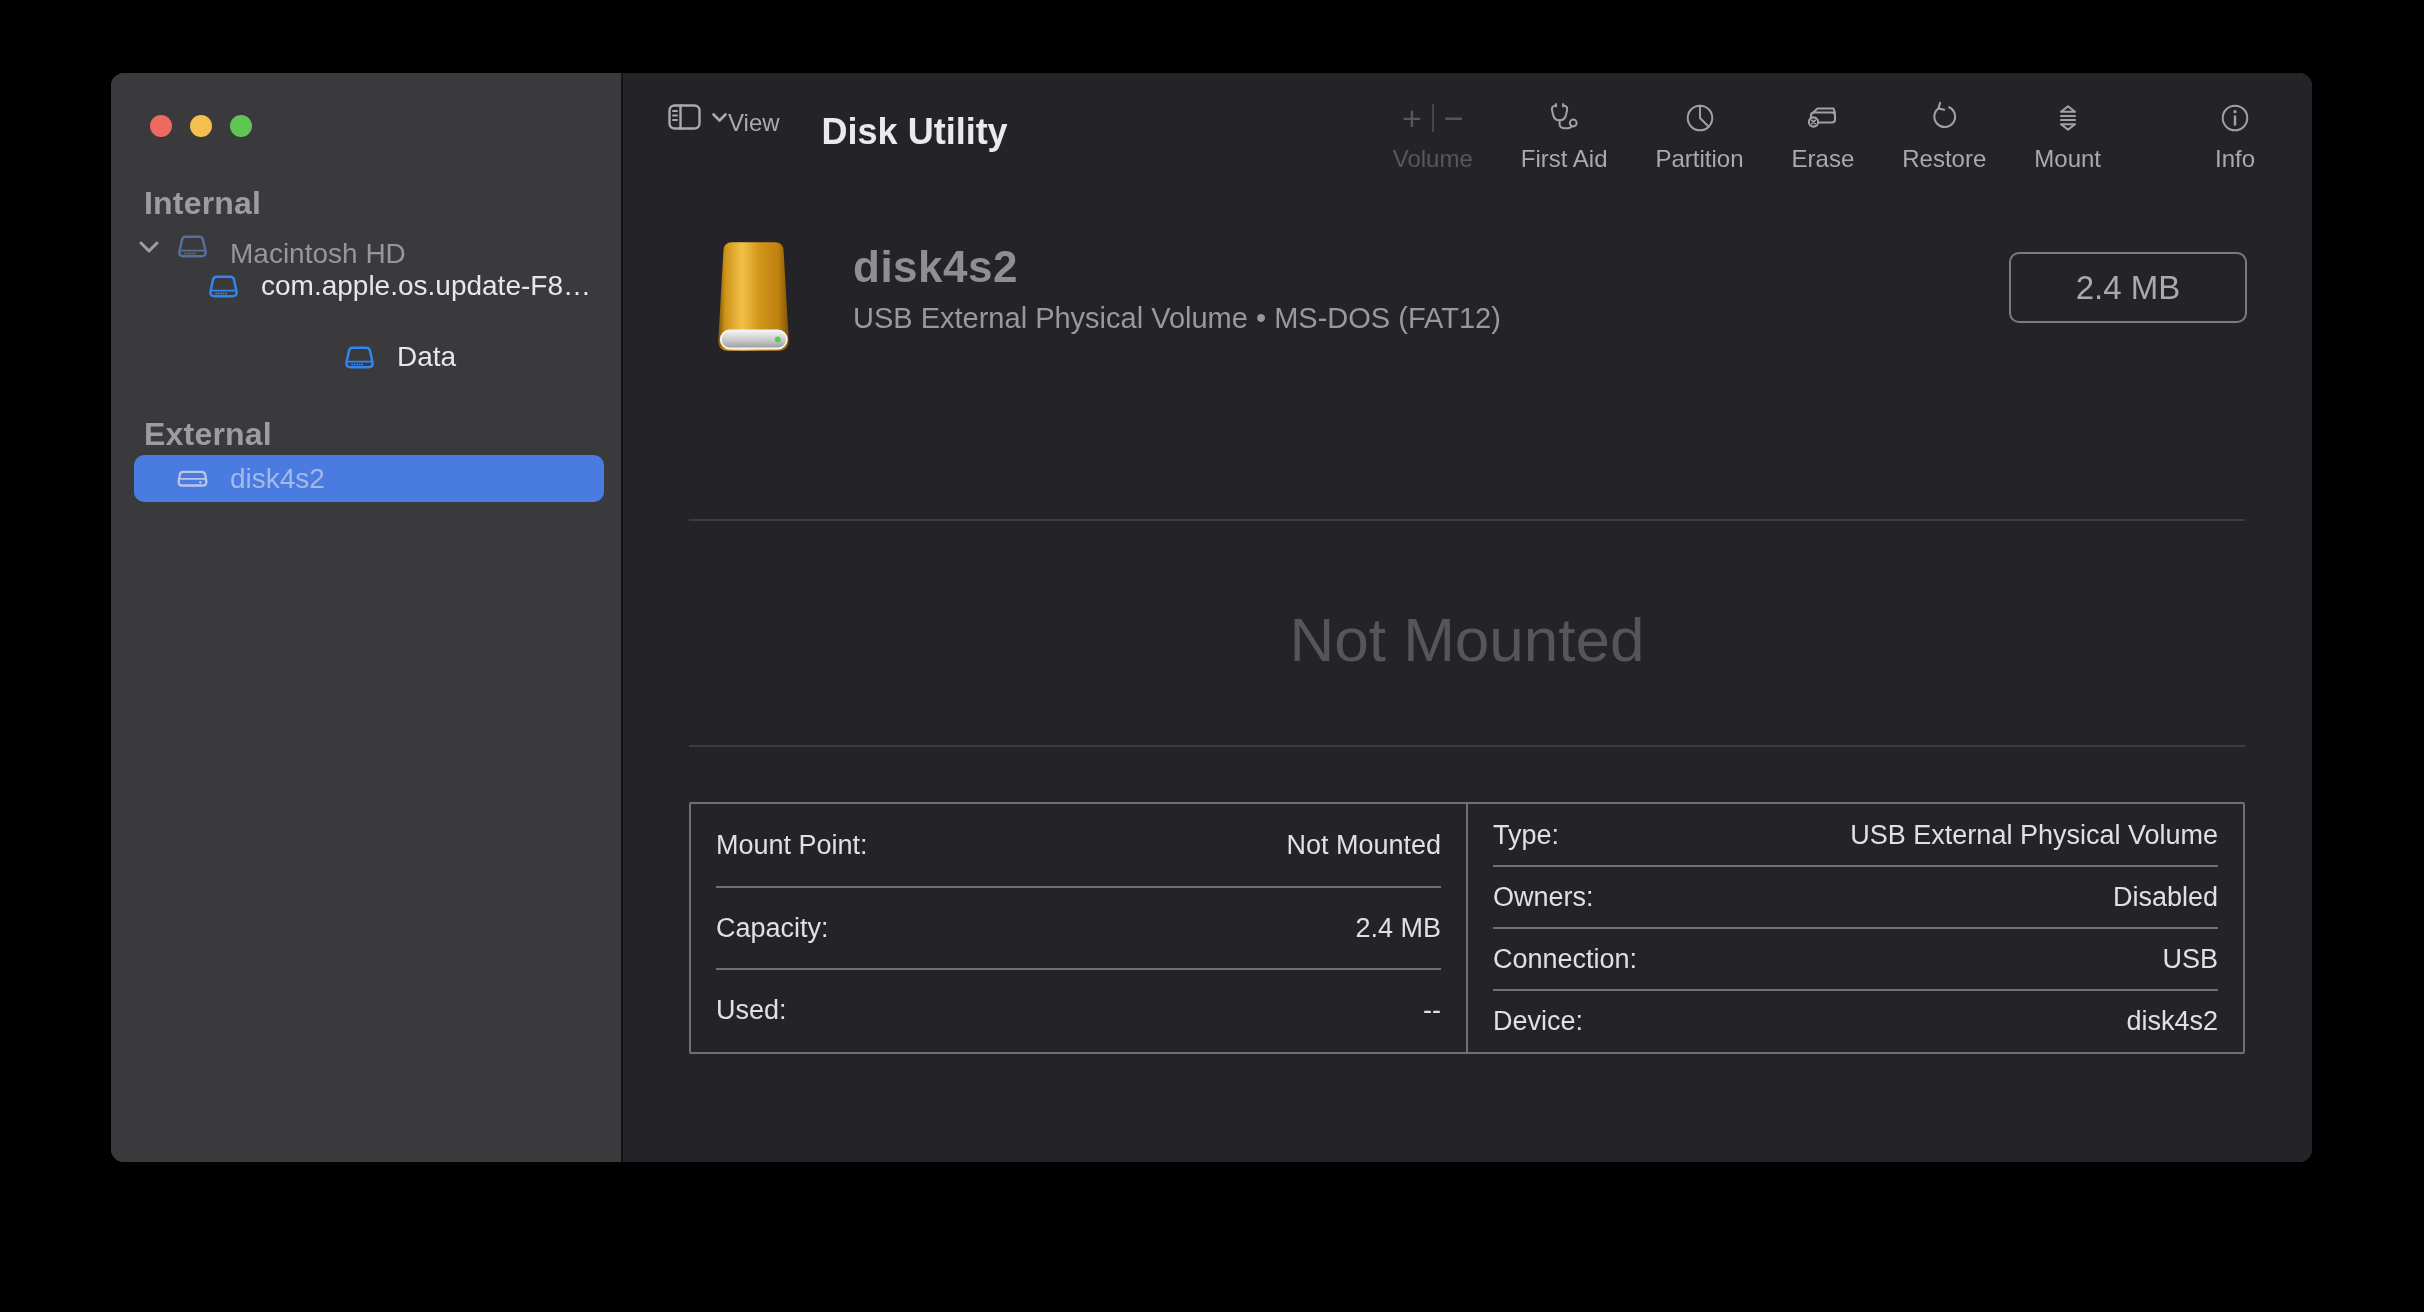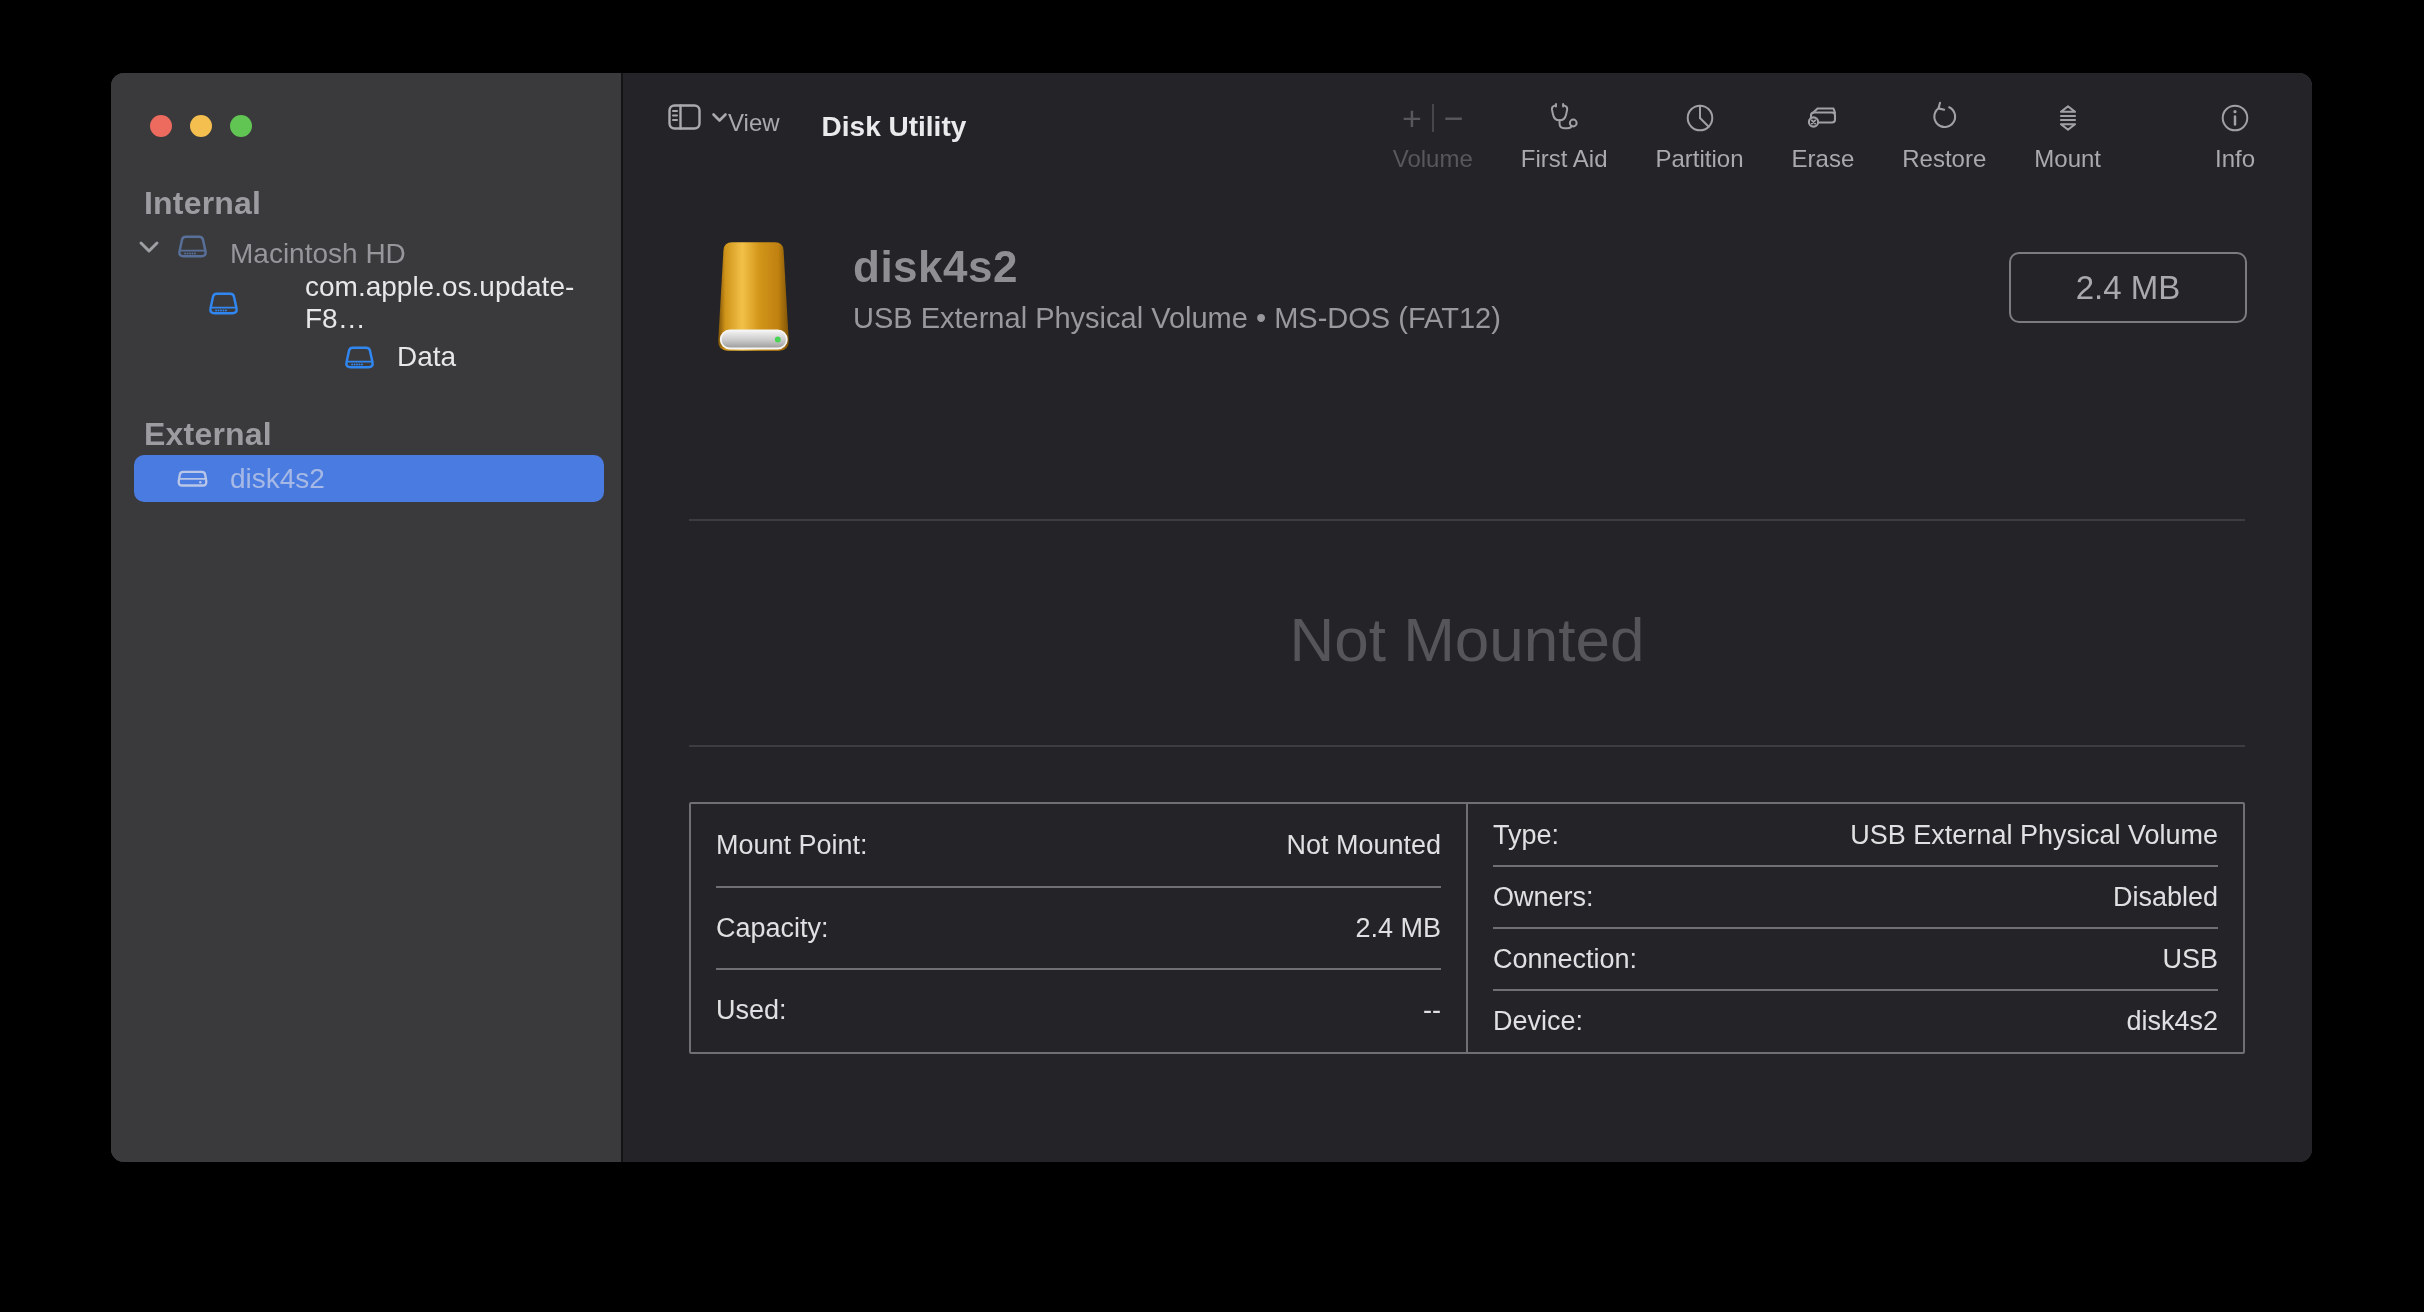--- a/index.html
+++ b/index.html
@@ -20,21 +20,21 @@
 
   .side-header { position:absolute; left:33px; font-size:32px; font-weight:700; color:#9c9ca1; letter-spacing:0.2px; }
   .side-header.internal { top:112px; }
   .side-header.external { top:343px; }
 
   .side-row { position:absolute; left:0; width:512px; height:46px; display:flex; align-items:center; font-size:28px; color:#e7e7e9; }
   .side-row .drive-icon { color:#3087f2; flex-shrink:0; }
   .row-macintosh { top:150px; }
   .row-macintosh .label { color:#96969b;margin-top:15px; }
   .row-macintosh .drive-icon { color:#587099; }
-  .row-comapple { top:207px;gap:44px; }
+  .row-comapple { top:190px; }
   .row-data { top:261px;justify-content:center; }
 
   .chevron-exp { position:absolute; left:27px; top:17px; }
   .row-macintosh .drive-icon { margin-left:63px; }
   .row-macintosh .label { margin-left:19px; }
   .row-comapple .drive-icon { margin-left:94px; }
   .row-comapple .label { margin-left:19px; }
   .row-data .drive-icon { margin-left:63px; }
   .row-data .label { margin-left:19px; }
 
@@ -43,21 +43,21 @@
   .row-selected .drive-icon { color:#b9c6e8; margin-left:40px; }
   .row-selected .label { margin-left:19px; }
 
   
   .main { position:relative; flex:1; background:#242428; }
 
   .toolbar { position:absolute; top:0; left:0; right:0; height:113px; display:flex; align-items:flex-start; padding:0 47px 0 45px; }
   .view-btn { display:flex; flex-direction:row; align-items:flex-end; margin-top:24px; color:#a9a9ae; }
   .view-icn-row { height:40px; display:flex; align-items:center; gap:10px; }
   .tb-label { font-size:24px; margin-top:4px; color:#a9a9ae; }
-  .app-title { margin-top:38px; margin-left:42px; font-size:28px; font-weight:700; color:#eaeaec; }
+  .app-title { margin-top:38px; margin-left:42px; font-size:36px; font-weight:700; color:#eaeaec; }
 
   .tb-group { margin-left:auto; display:flex; gap:48px; }
   .tb-item { display:flex; flex-direction:column; align-items:center; margin-top:22px; min-width:60px; cursor:default; }
   .tb-item .icn { height:46px; display:flex; align-items:center; justify-content:center; color:#a0a0a5; }
   .tb-item.disabled .icn, .tb-item.disabled .tb-label { color:#57575c; }
   .tb-item.info-item { margin-left:56px; }
   .vol-icn { display:flex; align-items:center; gap:10px; font-size:34px; font-weight:400; }
   .vol-sep { width:2px; height:28px; background:#47474b; }
 
   .content { position:absolute; left:0; right:0; top:113px; bottom:0; }

